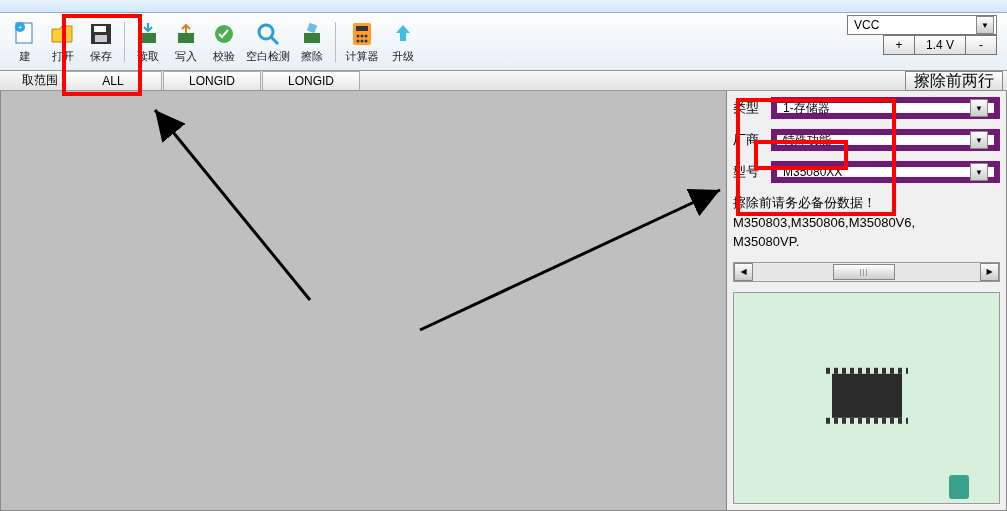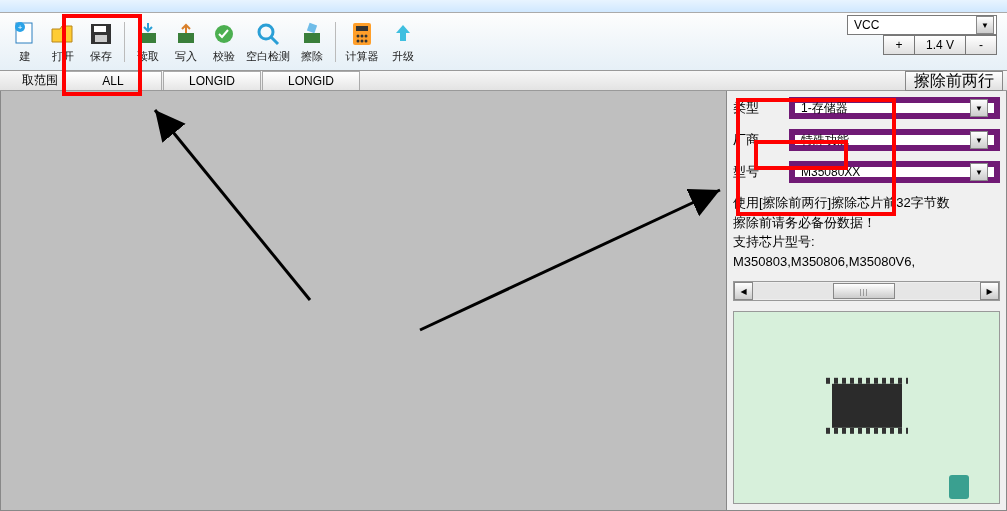--- a/index.html
+++ b/index.html
@@ -17,21 +17,21 @@
 .vcc-ctrl div{height:18px;display:flex;align-items:center;justify-content:center;border-right:1px solid #777;background:linear-gradient(#fff,#e0e0e0)}
 .vcc-ctrl div:last-child{border-right:none}
 .vp{width:30px}.vv{width:50px}.vm{width:30px}
 .tabbar{height:19px;background:linear-gradient(#f7f7f7,#e3e3e3);border-bottom:1px solid #999;display:flex;align-items:stretch;padding-left:16px;position:relative}
 .tabbar .lab{display:flex;align-items:center;padding:0 6px;font-size:12px}
 .tab{border:1px solid #aaa;border-bottom:none;background:linear-gradient(#fff,#e6e6e6);display:flex;align-items:center;justify-content:center;min-width:80px;margin-right:1px;font-size:12px;padding:0 8px}
 .tabbar .rbtn{position:absolute;right:4px;top:0;height:18px;border:1px solid #888;background:linear-gradient(#fff,#e0e0e0);font-size:16px;padding:0 8px;display:flex;align-items:center}
 .body{display:flex;height:420px}
 .main{flex:1;background:#bfbfbf;border:1px solid #888;border-top:none;position:relative}
 .side{width:280px;background:#f0f0f0;border:1px solid #888;border-left:none;border-top:none;display:flex;flex-direction:column;padding:6px;box-sizing:border-box;gap:10px}
-.frow{display:flex;align-items:center;gap:22px}
+.frow{display:flex;align-items:center;gap:4px}
 .frow .fl{width:34px;font-size:13px}
 .sel{flex:1;height:22px;border:6px solid #701a75;background:#fff;display:flex;align-items:center;justify-content:space-between;padding:0 6px 0 6px;box-sizing:border-box;position:relative}
 .sel .dd{width:16px;height:16px;background:linear-gradient(#fff,#ccc);border:1px solid #888;display:flex;align-items:center;justify-content:center;font-size:8px}
 .info{font-size:13px;line-height:1.5;color:#000}
 .hsb{height:18px;border:1px solid #999;background:#eee;display:flex;align-items:center;margin-top:auto}
 .hsb .ar{width:17px;height:16px;background:linear-gradient(#fff,#ccc);border:1px solid #888;display:flex;align-items:center;justify-content:center;font-size:8px}
 .hsb .trk{flex:1;height:16px;background:#e6e6e6}
 .hsb .thumb{width:60px;height:14px;background:linear-gradient(#fff,#ccc);border:1px solid #888;margin-left:80px;display:flex;align-items:center;justify-content:center;font-size:8px;letter-spacing:1px;color:#777}
 .wbtn{height:24px;border:1px solid #888;background:linear-gradient(#fff,#e0e0e0);display:flex;align-items:center;justify-content:center;font-size:14px}
 .wimg{flex:1;border:1px solid #999;background:#d7f0db;position:relative;min-height:70px}
@@ -188,24 +188,23 @@
         </div>
       </div>
       <div class="frow">
         <div class="fl">型号</div>
         <div class="sel">
           <span>M35080XX</span>
           <span class="dd">▼</span>
         </div>
       </div>
       <div class="info">
-        <div>使用[擦除前两行]擦除芯片前32字节数</div>
         <div>擦除前请务必备份数据！</div>
-        <div>支持芯片型号:</div>
         <div>M350803,M350806,M35080V6,</div>
+        <div>M35080VP.</div>
       </div>
       <div class="hsb">
         <div class="ar">◀</div>
         <div class="trk">
             <div class="thumb">|||</div>
           </div>
         <div class="ar">▶</div>
       </div>
       <div class="wimg">
         <div class="chip"></div>

